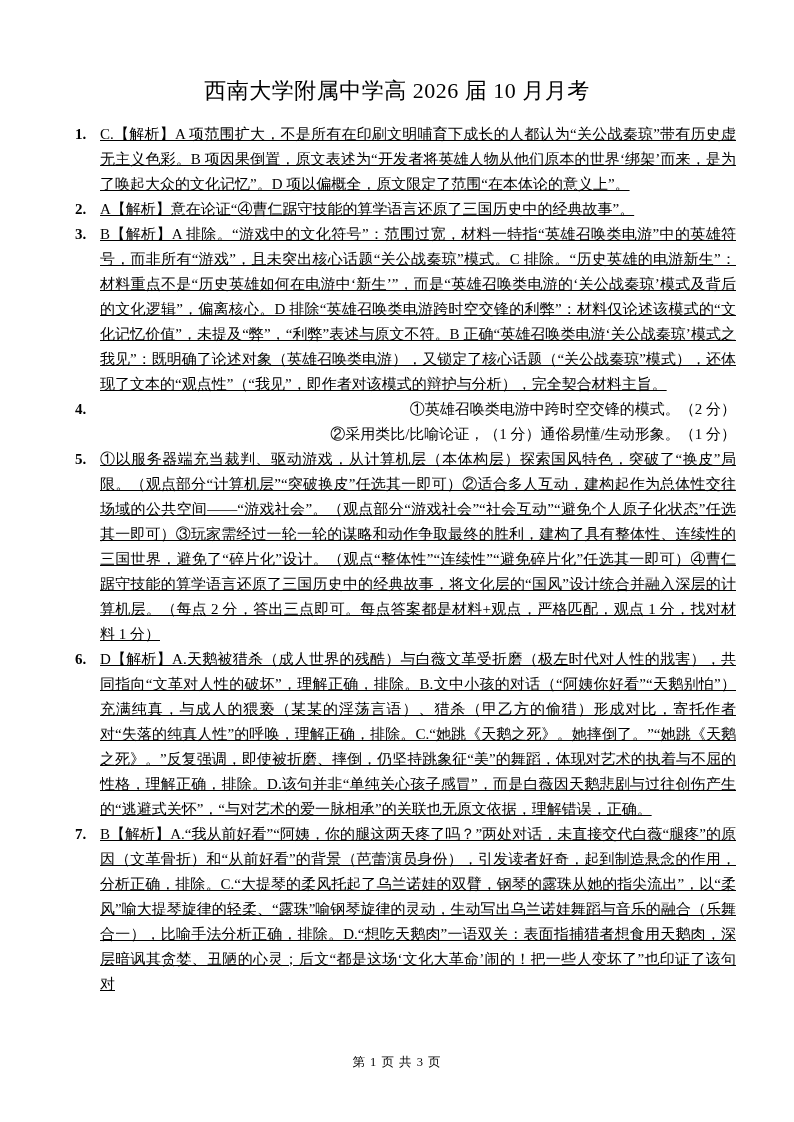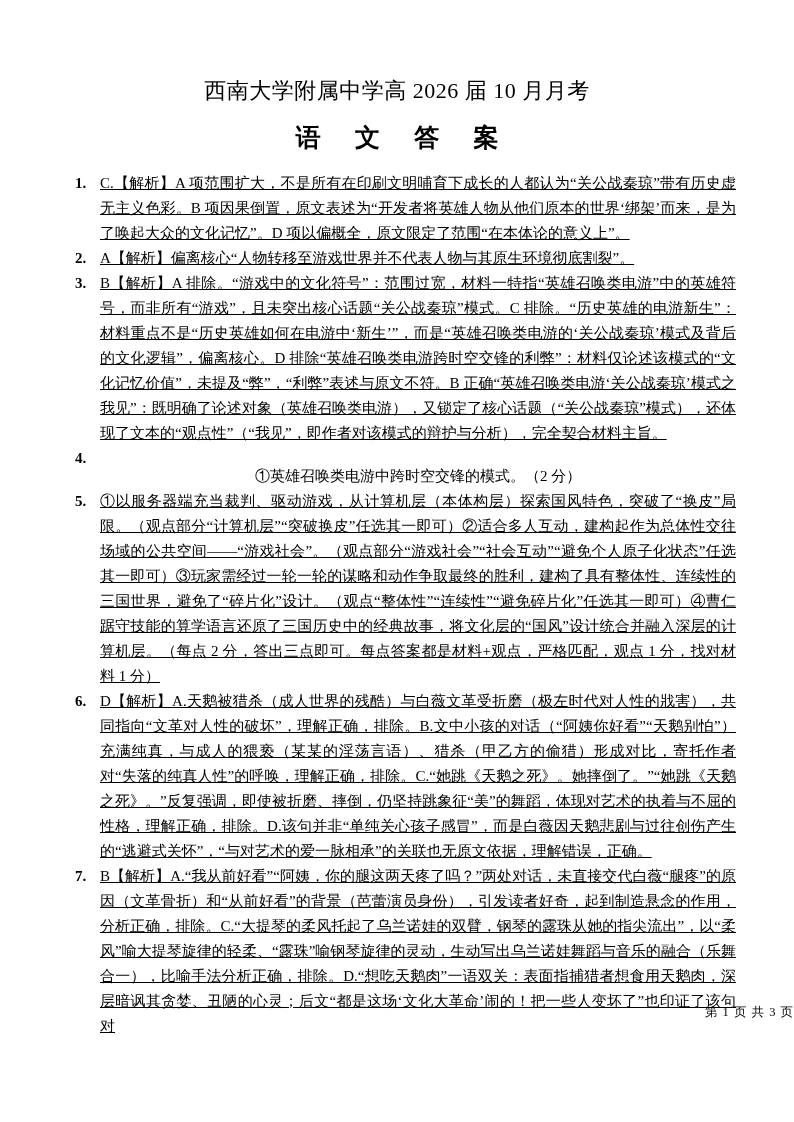--- a/index.html
+++ b/index.html
@@ -55,69 +55,68 @@
   .answer-body {
     flex: 1 1 auto;
     min-width: 0;
   }
   .answer-text {
     text-align: justify;
     text-justify: inter-character;
     text-decoration: underline;
   }
   .answer-line {
-    text-align: center;
-    margin-top: 18px;
+    text-align: right;
   }
   .page-footer {
     position: absolute;
     left: 0;
     right: 0;
-    top: 1003px;
-    text-align: right;
+    top: 1053px;
+    text-align: center;
     font-size: 12.5px;
     line-height: 18px;
     letter-spacing: 1px;
   }
 </style>
 </head>
 <body>
 
 <div class="page">
 
   <h1 class="doc-title">西南大学附属中学高 2026 届 10 月月考</h1>
-  <h2 class="doc-subtitle">语 文 答 案</h2>
 
   <div class="answers">
 
     <div class="answer-item">
       <div class="answer-num">1.</div>
       <div class="answer-body">
         <div class="answer-text">C.【解析】A 项范围扩大，不是所有在印刷文明哺育下成长的人都认为“关公战秦琼”带有历史虚无主义色彩。B 项因果倒置，原文表述为“开发者将英雄人物从他们原本的世界‘绑架’而来，是为了唤起大众的文化记忆”。D 项以偏概全，原文限定了范围“在本体论的意义上”。</div>
       </div>
     </div>
 
     <div class="answer-item">
       <div class="answer-num">2.</div>
       <div class="answer-body">
-        <div class="answer-text">A【解析】偏离核心“人物转移至游戏世界并不代表人物与其原生环境彻底割裂”。</div>
+        <div class="answer-text">A【解析】意在论证“④曹仁踞守技能的算学语言还原了三国历史中的经典故事”。</div>
       </div>
     </div>
 
     <div class="answer-item">
       <div class="answer-num">3.</div>
       <div class="answer-body">
         <div class="answer-text">B【解析】A 排除。“游戏中的文化符号”：范围过宽，材料一特指“英雄召唤类电游”中的英雄符号，而非所有“游戏”，且未突出核心话题“关公战秦琼”模式。C 排除。“历史英雄的电游新生”：材料重点不是“历史英雄如何在电游中‘新生’”，而是“英雄召唤类电游的‘关公战秦琼’模式及背后的文化逻辑”，偏离核心。D 排除“英雄召唤类电游跨时空交锋的利弊”：材料仅论述该模式的“文化记忆价值”，未提及“弊”，“利弊”表述与原文不符。B 正确“英雄召唤类电游‘关公战秦琼’模式之我见”：既明确了论述对象（英雄召唤类电游），又锁定了核心话题（“关公战秦琼”模式），还体现了文本的“观点性”（“我见”，即作者对该模式的辩护与分析），完全契合材料主旨。</div>
       </div>
     </div>
 
     <div class="answer-item">
       <div class="answer-num">4.</div>
       <div class="answer-body">
         <div class="answer-line">①英雄召唤类电游中跨时空交锋的模式。（2 分）</div>
+        <div class="answer-line">②采用类比/比喻论证，（1 分）通俗易懂/生动形象。（1 分）</div>
       </div>
     </div>
 
     <div class="answer-item">
       <div class="answer-num">5.</div>
       <div class="answer-body">
         <div class="answer-text">①以服务器端充当裁判、驱动游戏，从计算机层（本体构层）探索国风特色，突破了“换皮”局限。（观点部分“计算机层”“突破换皮”任选其一即可）②适合多人互动，建构起作为总体性交往场域的公共空间——“游戏社会”。（观点部分“游戏社会”“社会互动”“避免个人原子化状态”任选其一即可）③玩家需经过一轮一轮的谋略和动作争取最终的胜利，建构了具有整体性、连续性的三国世界，避免了“碎片化”设计。（观点“整体性”“连续性”“避免碎片化”任选其一即可）④曹仁踞守技能的算学语言还原了三国历史中的经典故事，将文化层的“国风”设计统合并融入深层的计算机层。（每点 2 分，答出三点即可。每点答案都是材料+观点，严格匹配，观点 1 分，找对材料 1 分）</div>
       </div>
     </div>
 

